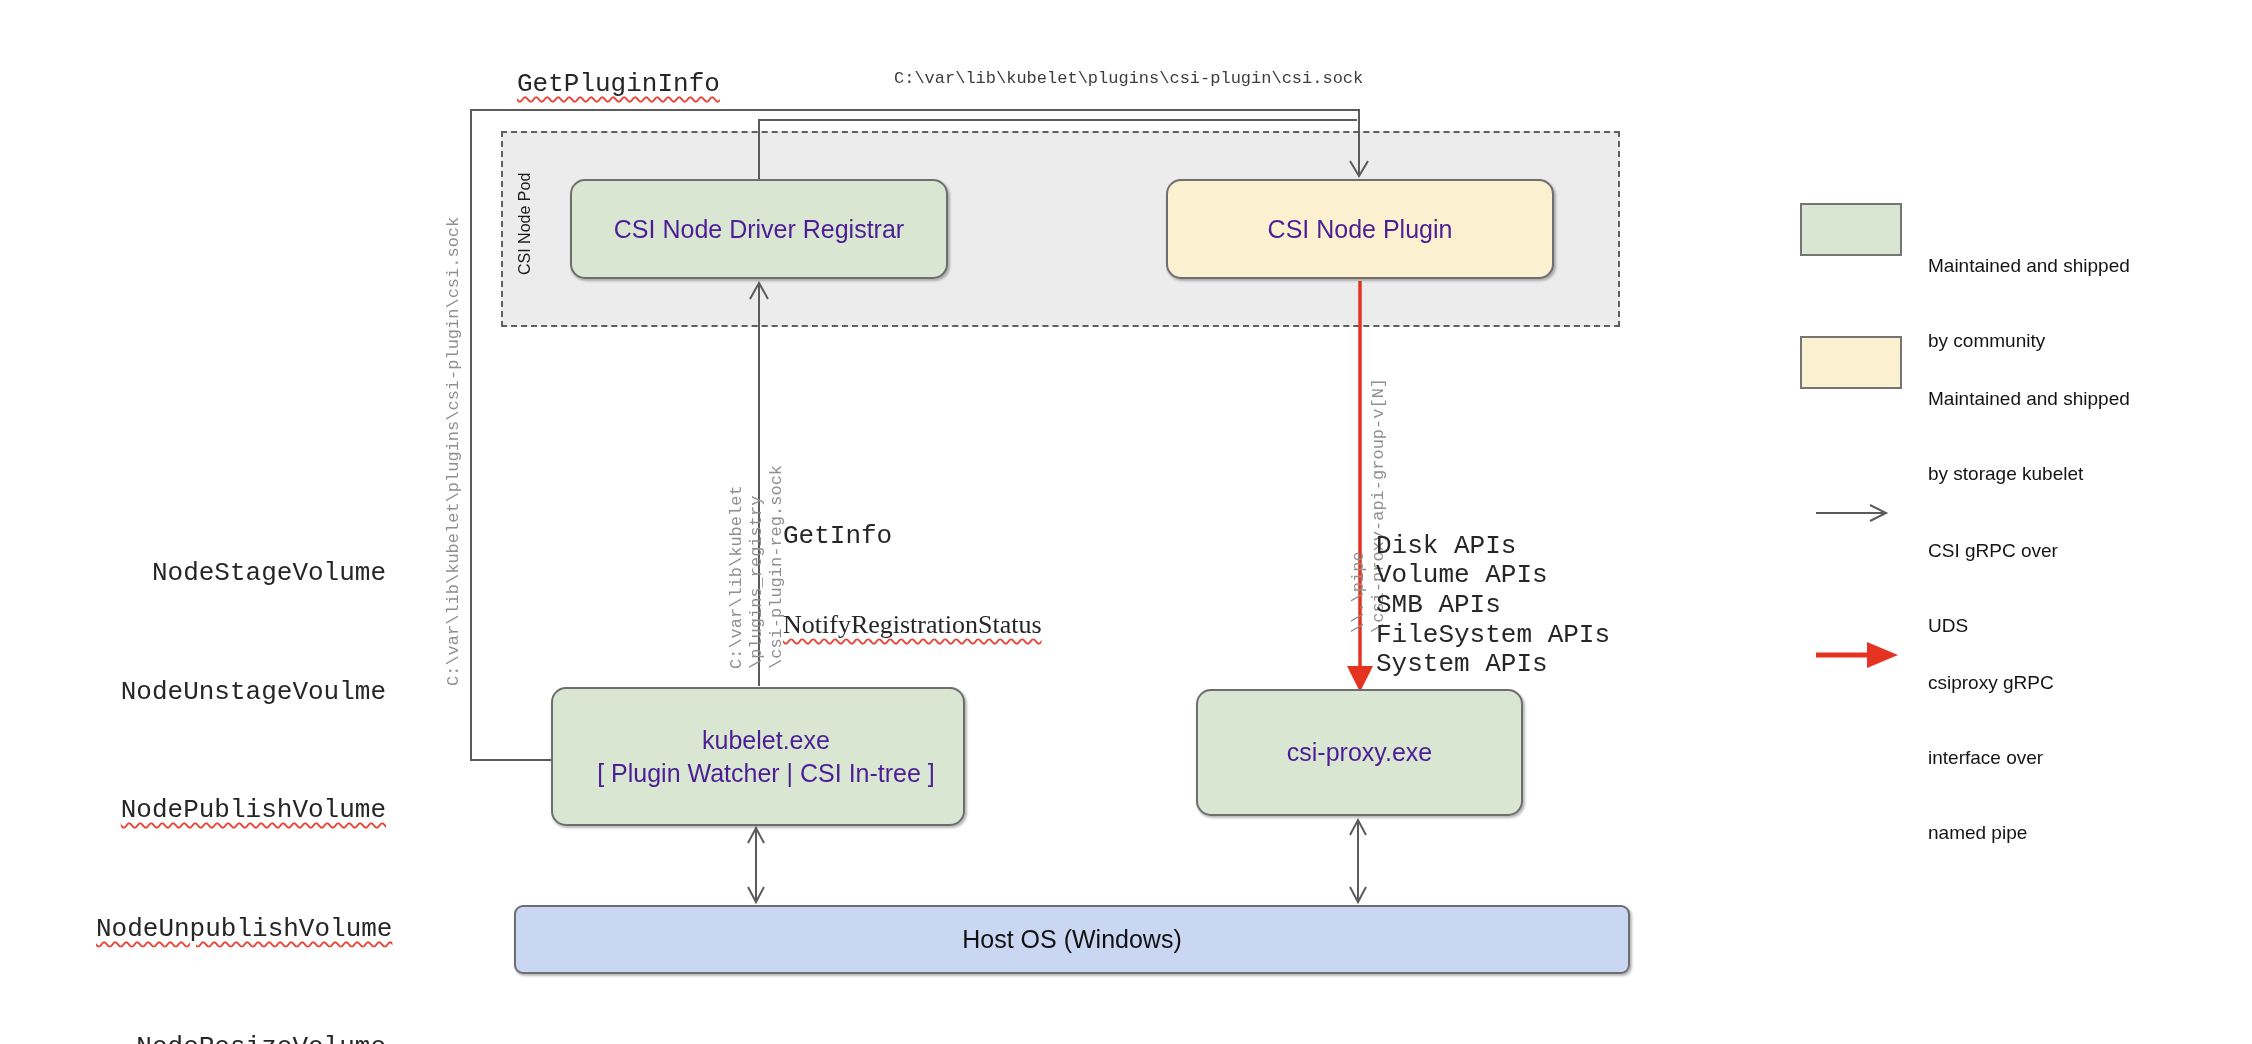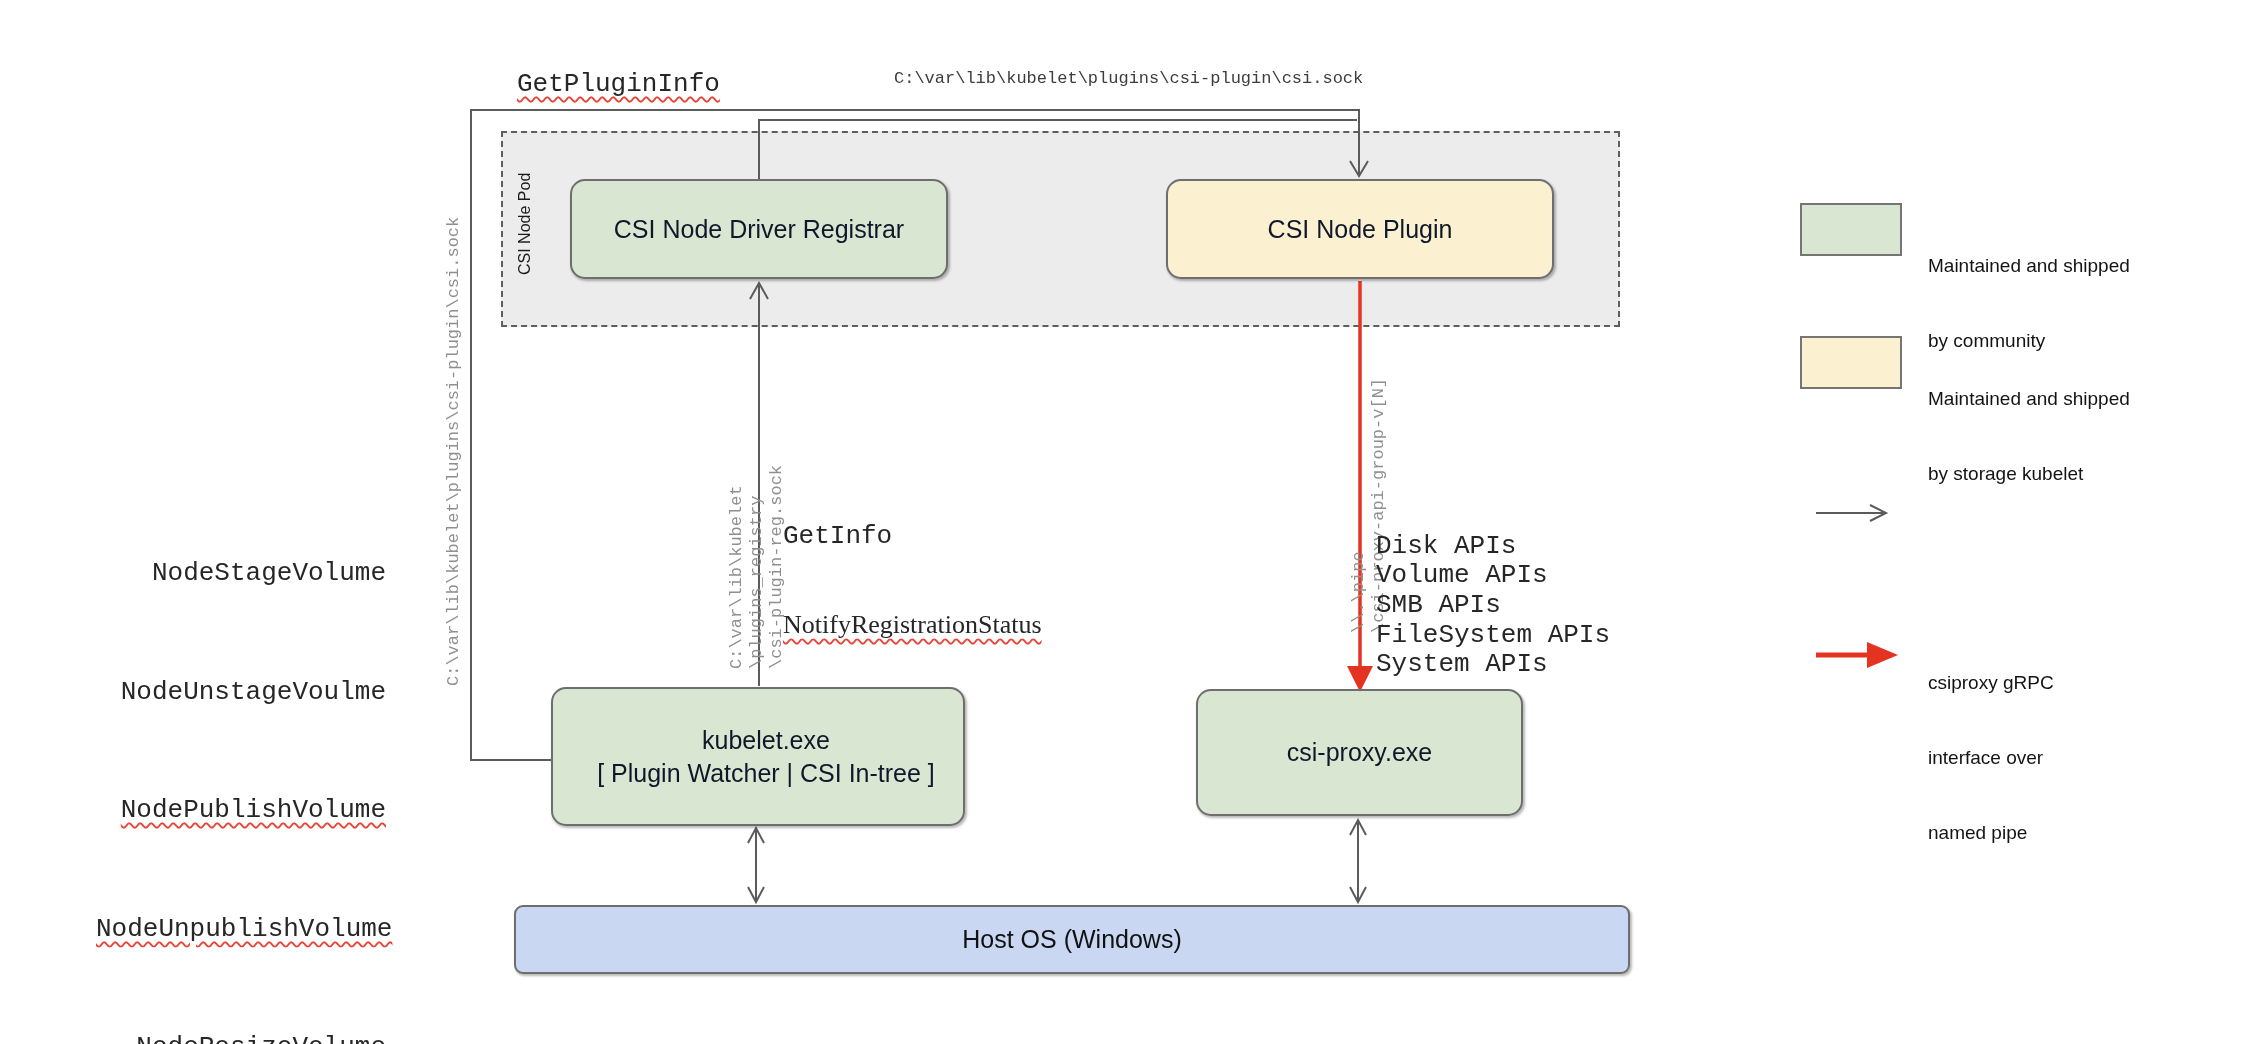--- a/index.html
+++ b/index.html
@@ -25,21 +25,21 @@
     background:var(--pod-fill);
     border:2px dashed #5e5e5e;
     z-index:1;
   }
   .node {
     border:2px solid #6e6e6e;
     border-radius:15px;
     box-shadow:1.5px 2px 2.5px rgba(0,0,0,0.28);
     display:flex; flex-direction:column; align-items:center; justify-content:center;
     font-size:25px; line-height:33px; text-align:center;
-    z-index:3; color:#0f172a;
+    z-index:3; color:#4c1d95;
   }
   .green  { background:var(--community-fill); }
   .yellow { background:var(--vendor-fill);align-items:center; }
   .host {
     background:var(--host-fill);
     border:2px solid #6e6e6e; border-radius:9px;
     box-shadow:1.5px 2px 2.5px rgba(0,0,0,0.28);
     display:flex; align-items:center; justify-content:center;
     font-size:25px; z-index:3; color:#111;
   }
@@ -170,20 +170,24 @@
     <div>Maintained and shipped</div>
     <div>by community</div>
   </div>
 
   <div class="swatch" style="left:1800px; top:336px; background:var(--vendor-fill);"></div>
   <div class="label legend-text" style="left:1928px; top:336px;">
     <div>Maintained and shipped</div>
     <div>by storage kubelet</div>
   </div>
 
+  <div class="label legend-text" style="left:1928px; top:488px;">
+    <div>CSI gRPC over</div>
+    <div>UDS</div>
+  </div>
 
   <div class="label legend-text" style="left:1928px; top:620px;">
     <div>csiproxy gRPC</div>
     <div>interface over</div>
     <div>named pipe</div>
   </div>
 
 </div>
 
 </body></html>

